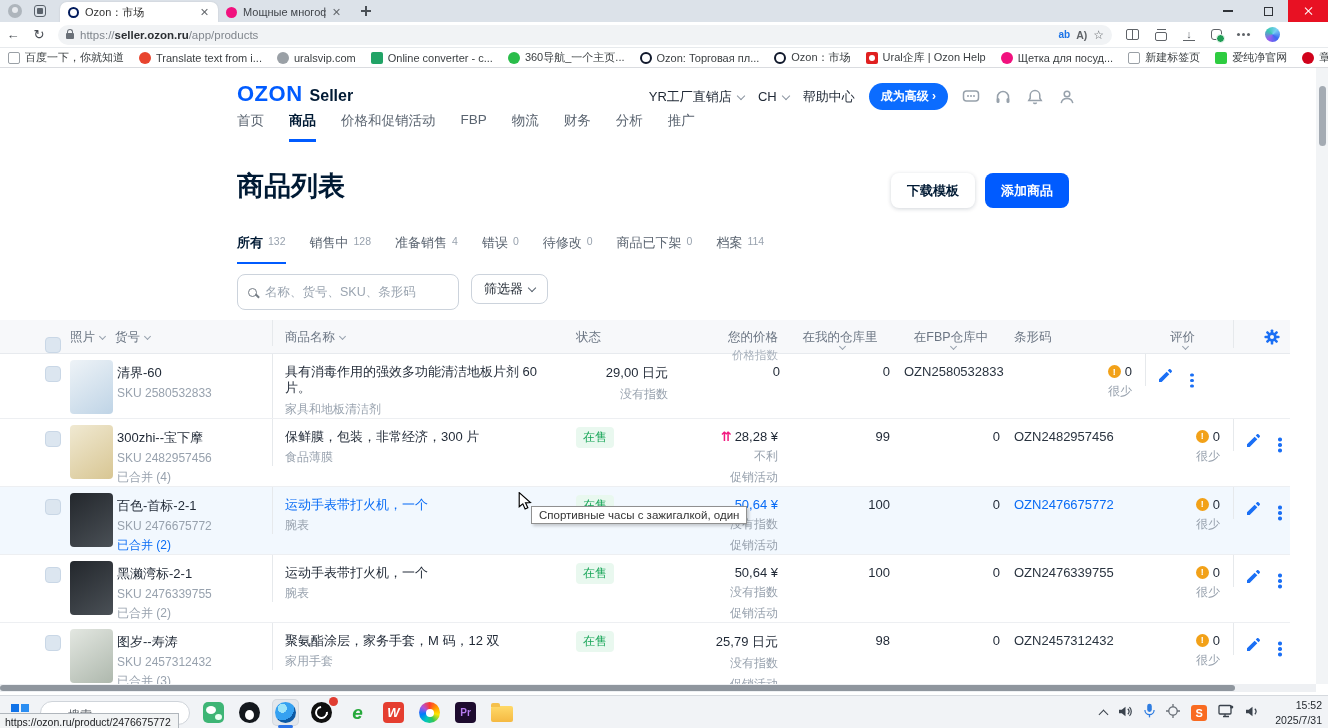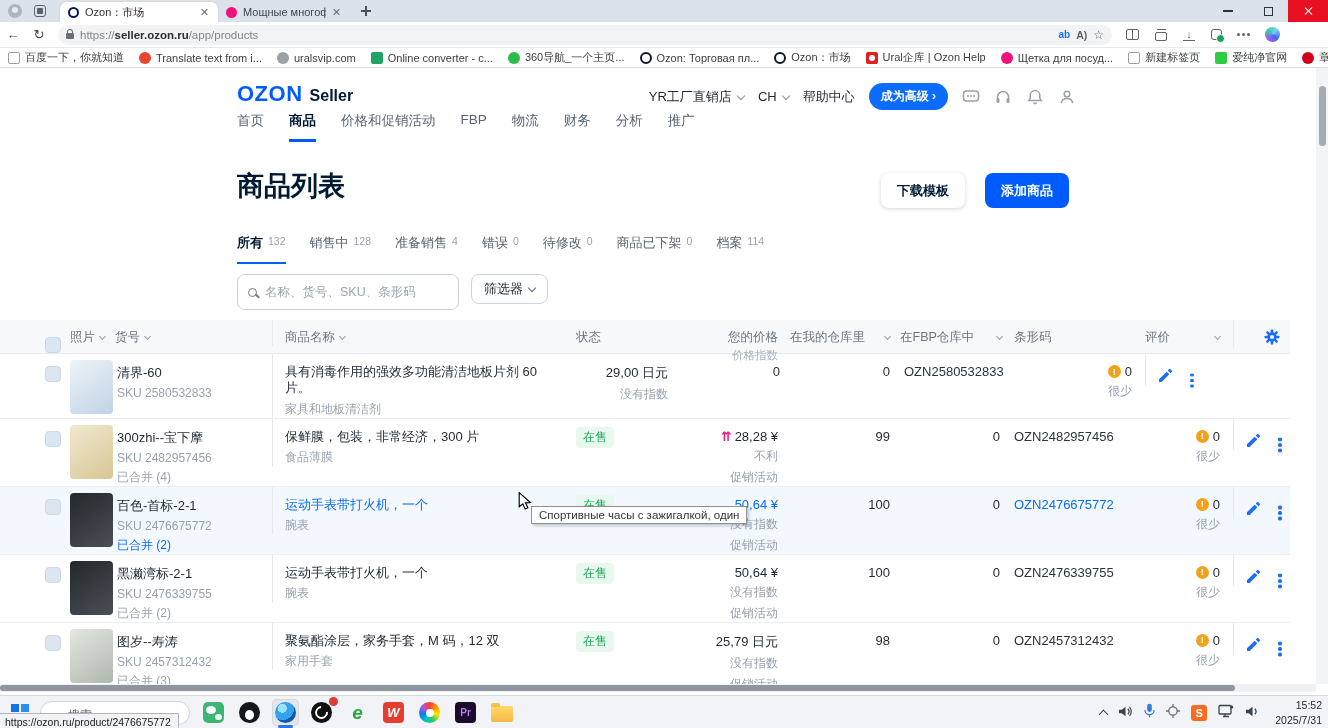--- a/index.html
+++ b/index.html
@@ -84,21 +84,21 @@
   .chev { display:inline-block; width:6px; height:6px; border-right:1.6px solid #8c96a1; border-bottom:1.6px solid #8c96a1; transform:rotate(45deg); margin:-2px 0 0 6px; }
   .premium-btn { background:#0b6cff; color:#fff; font-size:12px; padding:5px 12px; border-radius:999px; font-weight:600; white-space:nowrap; }
   .hicon { width:18px; height:18px; position:relative; }
   .hicon svg { display:block; }
 
   .nav-row { position:absolute; left:237px; top:44px; display:flex; gap:25px; }
   .nav-item { font-size:13.5px; color:#5a6470; padding-bottom:9px; }
   .nav-item.active { color:#001a34; font-weight:700; border-bottom:3px solid #005bff; }
 
   .page-title { position:absolute; left:237px; top:100px; font-size:27px; font-weight:800; color:#001a34; }
-  .title-btns { position:absolute; right:247px; top:105px; display:flex; gap:20px; }
+  .title-btns { position:absolute; right:247px; top:105px; display:flex; gap:10px; }
   .btn { height:35px; display:flex; align-items:center; padding:0 16px; border-radius:8px; font-size:13px; font-weight:600; }
   .btn-light { background:#fff; color:#001a34; box-shadow:0 1px 4px rgba(0,26,52,.18); }
   .btn-primary { background:#005bff; color:#fff; }
 
   .filters { position:absolute; left:237px; top:166px; display:flex; gap:24px; }
   .f-item { display:flex; align-items:flex-start; gap:5px; font-size:13px; color:#5a6470; padding-bottom:10px; }
   .f-item.active { color:#001a34; font-weight:700; border-bottom:2.5px solid #005bff; }
   .f-count { font-size:10.5px; color:#98a2ae; margin-top:1px; font-weight:400; }
 
   .search-row { position:absolute; left:237px; top:206px; display:flex; gap:12px; }
@@ -111,21 +111,21 @@
 
   
   .table { position:absolute; left:0; top:252px; width:1290px; --cols:70px 45px 157px 298px 110px 110px 110px 110px 135px 88px 57px; }
   .thead, .trow, .trow-partial { display:grid; grid-template-columns:var(--cols); }
   .thead { height:34px; background:#f7f8fa; border-bottom:1px solid #e7eaee; font-size:12.5px; color:#6b7583; align-items:start; padding-top:0; }
   .thead > div { padding-top:9px; }
   .th-flex { display:flex; align-items:center; }
   .thead .chev { width:5px; height:5px; margin-left:5px; border-color:#98a2ae; }
   .th-sub { font-size:11.5px; color:#a8b1bc; margin-top:2px; }
   .t-right { text-align:right; }
-  .t-right .th-flex { justify-content:space-between; }
+  .t-right .th-flex { justify-content:flex-end;flex-direction:column; }
   .bl { border-left:1px solid #e6e9ec; }
   .pad-l12 { padding-left:12px; }
   .pad-l6 { padding-left:6px; }
   .pad-l4 { padding-left:4px; }
   .pad-r12 { padding-right:12px; }
   .pad-r10 { padding-right:10px; }
   .pad-r8 { padding-right:8px; }
   .pad-r13 { padding-right:13px; }
   .cbx { width:16px; height:16px; border-radius:4px; background:#dce6f0; border:1px solid #c9d7e6; display:inline-block; }
   .thead .cbx { margin:8px 0 0 45px; }

